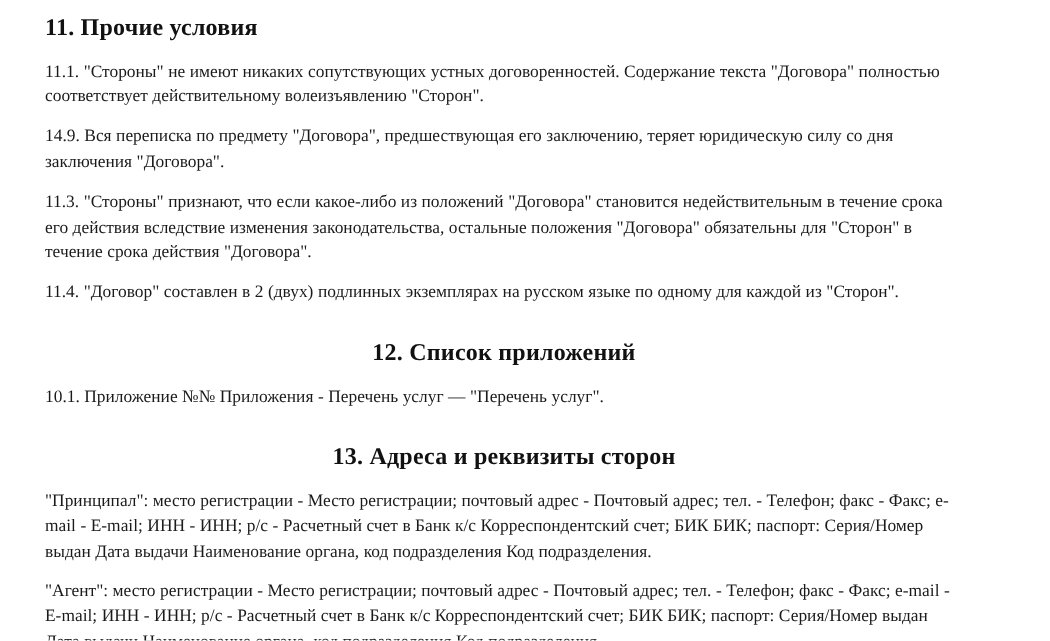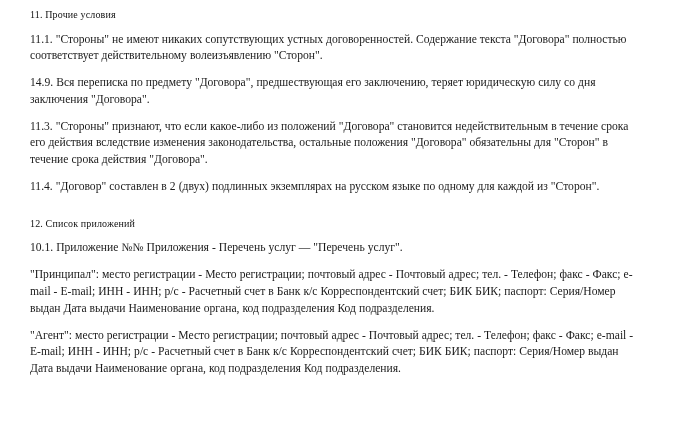--- a/index.html
+++ b/index.html
@@ -17,51 +17,52 @@
     -webkit-font-smoothing: antialiased;
   }
   .page {
     width: 700px;
     height: 427px;
     box-sizing: border-box;
     padding: 8px 58px 0 30px;
     position: relative;
   }
   .heading {
-    font-size: 10px;
-    font-weight: normal;
+    font-size: 16px;
+    font-weight: bold;
     line-height: 1.35;
     letter-spacing: 0.15px;
     margin: 0;
     color: #111111;
   }
   .para {
     font-size: 11.6px;
     line-height: 1.45;
     margin: 0;
     color: #1a1a1a;
     text-align: left;
     word-spacing: 0.1px;
   }
   
   .sp-after-heading { margin-top: 10px; }
   .sp-para          { margin-top: 10px; }
-  .sp-section-lg    { margin-top: 21px; }
+  .sp-section-lg    { margin-top: 21px; text-align: center; }
 </style>
 </head>
 <body>
 
 <div class="page">
 
   <h2 class="heading">11. Прочие условия</h2>
 
   <p class="para sp-after-heading">11.1. "Стороны" не имеют никаких сопутствующих устных договоренностей. Содержание текста "Договора" полностью соответствует действительному волеизъявлению "Сторон".</p>
   <p class="para sp-para">14.9. Вся переписка по предмету "Договора", предшествующая его заключению, теряет юридическую силу со дня заключения "Договора".</p>
   <p class="para sp-para">11.3. "Стороны" признают, что если какое-либо из положений "Договора" становится недействительным в течение срока его действия вследствие изменения законодательства, остальные положения "Договора" обязательны для "Сторон" в течение срока действия "Договора".</p>
   <p class="para sp-para">11.4. "Договор" составлен в 2 (двух) подлинных экземплярах на русском языке по одному для каждой из "Сторон".</p>
 
   <h2 class="heading sp-section-lg">12. Список приложений</h2>
   <p class="para sp-after-heading">10.1. Приложение №№ Приложения - Перечень услуг — "Перечень услуг".</p>
 
+  <h2 class="heading sp-section-lg">13. Адреса и реквизиты сторон</h2>
   <p class="para sp-after-heading">"Принципал": место регистрации - Место регистрации; почтовый адрес - Почтовый адрес; тел. - Телефон; факс - Факс; e-mail - E-mail; ИНН - ИНН; р/с - Расчетный счет в Банк к/с Корреспондентский счет; БИК БИК; паспорт: Серия/Номер выдан Дата выдачи Наименование органа, код подразделения Код подразделения.</p>
   <p class="para sp-para">"Агент": место регистрации - Место регистрации; почтовый адрес - Почтовый адрес; тел. - Телефон; факс - Факс; e-mail - E-mail; ИНН - ИНН; р/с - Расчетный счет в Банк к/с Корреспондентский счет; БИК БИК; паспорт: Серия/Номер выдан Дата выдачи Наименование органа, код подразделения Код подразделения.</p>
 
 </div>
 
 </body></html>

